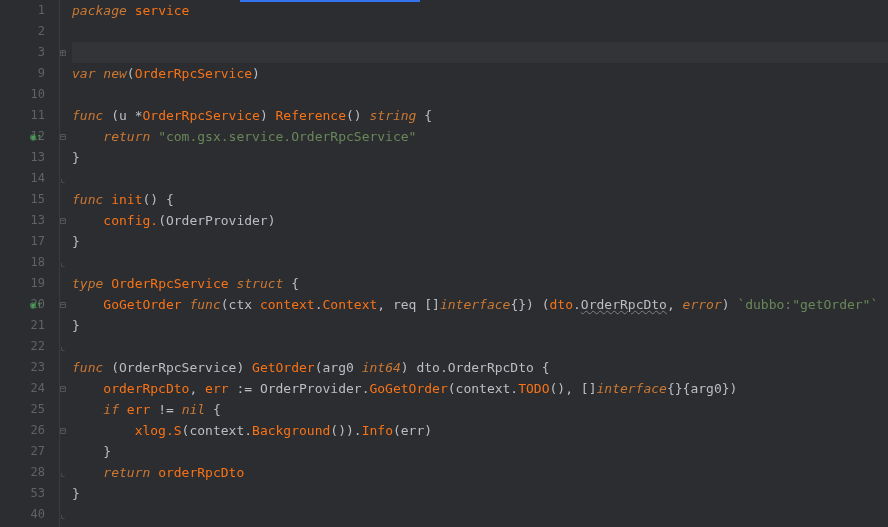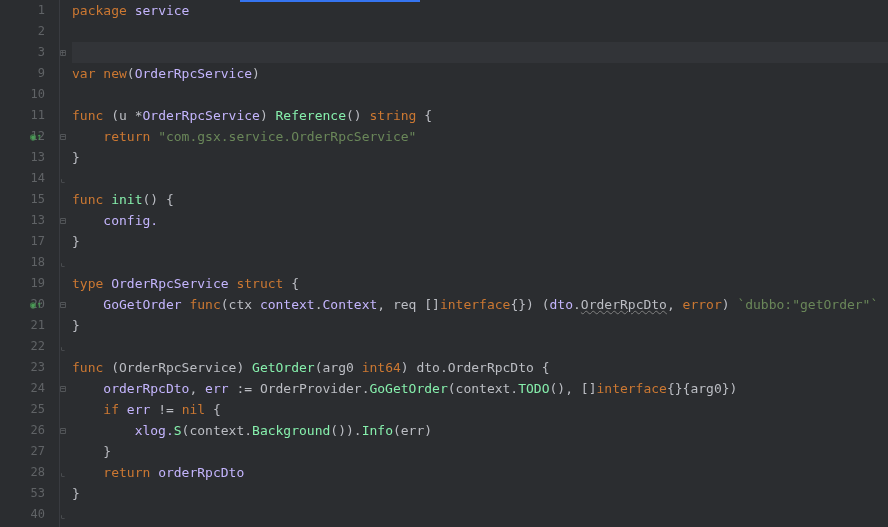--- a/index.html
+++ b/index.html
@@ -61,24 +61,24 @@
     }
     .code-row {
       height: 21px;
       white-space: pre;
       display: flex;
       align-items: center;
     }
     .code-row.highlight {
       background: #323438;
     }
-    .k { color: #cc7832; }      
+    .k { color: #cc7832; font-style: italic; }      
     .s { color: #6a8759; }      
-    .fn { color: #86efac; }     
-    .id { color: #c4b5fd; }
+    .fn { color: #f97316; }     
+    .id { color: #f97316; }
     .op { color: #bcbec4; }
     .dim { color: #808080; }
     .und { text-decoration: underline wavy #808080; text-decoration-thickness: 1px; }
     .tab-indicator {
       position: absolute;
       top: 0;
       left: 240px;
       width: 180px;
       height: 2px;
       background: #3574f0;
@@ -148,21 +148,21 @@
       <div class="code-row"><span class="k">package </span><span class="id">service</span></div>
       <div class="code-row"></div>
       <div class="code-row highlight"></div>
       <div class="code-row"><span class="k">var </span><span class="k">new</span><span class="op">(</span><span class="id">OrderRpcService</span><span class="op">)</span></div>
       <div class="code-row"></div>
       <div class="code-row"><span class="k">func </span><span class="op">(u *</span><span class="id">OrderRpcService</span><span class="op">) </span><span class="fn">Reference</span><span class="op">() </span><span class="k">string</span><span class="op"> {</span></div>
       <div class="code-row"><span class="id">    </span><span class="k">return </span><span class="s">"com.gsx.service.OrderRpcService"</span></div>
       <div class="code-row"><span class="op">}</span></div>
       <div class="code-row"></div>
       <div class="code-row"><span class="k">func </span><span class="fn">init</span><span class="op">() {</span></div>
-      <div class="code-row"><span class="id">    config.</span></div>
+      <div class="code-row"><span class="id">    config.</span><span class="op">(OrderProvider)</span></div>
       <div class="code-row"><span class="op">}</span></div>
       <div class="code-row"></div>
       <div class="code-row"><span class="k">type </span><span class="id">OrderRpcService </span><span class="k">struct</span><span class="op"> {</span></div>
       <div class="code-row"><span class="id">    GoGetOrder </span><span class="k">func</span><span class="op">(ctx </span><span class="id">context</span><span class="op">.</span><span class="id">Context</span><span class="op">, req []</span><span class="k">interface</span><span class="op">{}) (</span><span class="id">dto</span><span class="op">.</span><span class="und">OrderRpcDto</span><span class="op">, </span><span class="k">error</span><span class="op">) </span><span class="s">`dubbo:"getOrder"`</span></div>
       <div class="code-row"><span class="op">}</span></div>
       <div class="code-row"></div>
       <div class="code-row"><span class="k">func </span><span class="op">(OrderRpcService) </span><span class="fn">GetOrder</span><span class="op">(arg0 </span><span class="k">int64</span><span class="op">) dto.OrderRpcDto {</span></div>
       <div class="code-row"><span class="id">    orderRpcDto</span><span class="op">, </span><span class="id">err</span><span class="op"> := OrderProvider.</span><span class="fn">GoGetOrder</span><span class="op">(context.</span><span class="fn">TODO</span><span class="op">(), []</span><span class="k">interface</span><span class="op">{}{arg0})</span></div>
       <div class="code-row"><span class="id">    </span><span class="k">if </span><span class="id">err</span><span class="op"> != </span><span class="k">nil</span><span class="op"> {</span></div>
       <div class="code-row"><span class="id">        xlog.</span><span class="fn">S</span><span class="op">(context.</span><span class="fn">Background</span><span class="op">()).</span><span class="fn">Info</span><span class="op">(err)</span></div>

